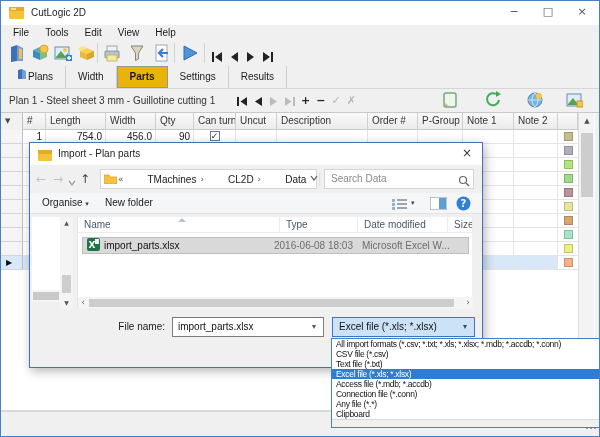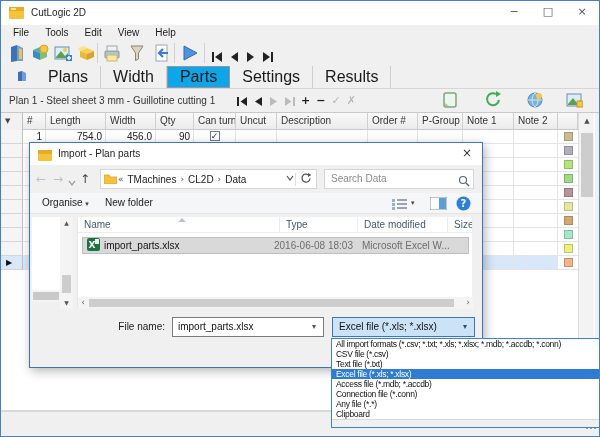--- a/index.html
+++ b/index.html
@@ -19,22 +19,22 @@
   .menu-item { padding:0 8px; font-size:10px; line-height:15px; color:#1a1a1a; }
 
   
   .toolbar { position:absolute; left:0; top:39px; width:598px; height:26px; background:#f0f0f0; }
   .tb-icon { position:absolute; top:3px; }
   .tb-sep { position:absolute; top:3px; width:1px; height:20px; background:#d2d2d2; }
   .tb-nav { position:absolute; top:8px; }
 
   
   .tabstrip { position:absolute; left:0; top:65px; width:598px; height:23px; background:#f0f0f0; border-bottom:1px solid #d6d6d6; display:flex; padding-left:3px; }
-  .tab { position:relative; padding:0 12px; font-size:16px; line-height:22px; color:#1a1a1a; border-right:1px solid #cfcfcf; display:flex; align-items:center; gap:20px; }
-  .tab.active { background:#0ea5e9; border:1px solid #979797; line-height:20px; }
+  .tab { position:relative; padding:0 12px; font-size:10px; line-height:22px; color:#1a1a1a; border-right:1px solid #cfcfcf; display:flex; align-items:center; gap:0; }
+  .tab.active { background:#eab308; border:1px solid #979797; line-height:20px;font-weight:bold; }
 
   
   .planbar { position:absolute; left:0; top:88px; width:598px; height:24px; background:#f0f0f0; border-bottom:1px solid #c9c9c9; }
   .plan-text { position:absolute; left:8px; top:0; line-height:23px; font-size:10px; color:#333; }
   .recnav { position:absolute; left:236px; top:0; height:23px; display:flex; align-items:center; gap:6px; }
   .recnav .t { font-size:11px; font-weight:bold; }
   .enabled { color:#222; } .disabled { color:#b5b5b5; }
   .pb-icon { position:absolute; top:2px; }
 
   
@@ -60,21 +60,21 @@
   .grip { position:absolute; right:2px; bottom:2px; }
 
   
   .dialog { position:absolute; left:28px; top:141px; width:454px; height:226px; background:#f0f0f0; border:1px solid #3f74b8; box-shadow:2px 3px 10px rgba(0,0,0,0.3); z-index:10; }
   .dlg-title { position:absolute; left:0; top:0; width:452px; height:22px; background:#ffffff; }
   .dlg-title-text { position:absolute; left:28px; top:0; line-height:22px; font-size:10px; color:#222; }
   .dlg-close { position:absolute; right:0; top:0; width:30px; height:22px; text-align:center; line-height:20px; font-size:12px; color:#333; }
   .dlg-addr { position:absolute; left:0; top:26px; width:452px; height:20px; }
   .nav-glyph { position:absolute; top:0; font-size:12px; line-height:20px; }
   .addr-box { position:absolute; left:70px; top:0; width:217px; height:20px; background:#fff; border:1px solid #d6d6d6; display:flex; align-items:center; font-size:10px; color:#1a1a1a; }
-  .addr-box .seg { padding:0 3px; white-space:nowrap; }
+  .addr-box .seg { padding:0 3px; white-space:nowrap;margin-left:20px; }
   .addr-box .sep { color:#555; font-size:9px; padding:0 1px; }
   .search-box { position:absolute; left:294px; top:0; width:150px; height:20px; background:#fff; border:1px solid #d6d6d6; font-size:10px; line-height:18px; color:#8a8a8a; padding-left:6px; }
   .dlg-cmdbar { position:absolute; left:0; top:50px; width:452px; height:21px; background:#f5f6f7; border-bottom:1px solid #e3e3e3; font-size:10px; color:#1a1a1a; }
   .cmd-item { position:absolute; top:0; line-height:20px; }
   .dlg-nav { position:absolute; left:2px; top:74px; width:28px; height:73px; background:#fff; }
   .dlg-nav-vscroll { position:absolute; left:30px; top:74px; width:13px; height:92px; background:#f4f4f4; }
   .dnv-btn { position:absolute; left:0; width:13px; height:12px; text-align:center; font-size:6px; color:#555; line-height:12px; }
   .dnv-thumb { position:absolute; left:2px; top:58px; width:9px; height:18px; background:#cdcdcd; }
   .dlg-nav-hscroll { position:absolute; left:2px; top:147px; width:28px; height:12px; background:#f4f4f4; }
   .dnh-thumb { position:absolute; left:1px; top:2px; width:26px; height:8px; background:#c9c9c9; }

